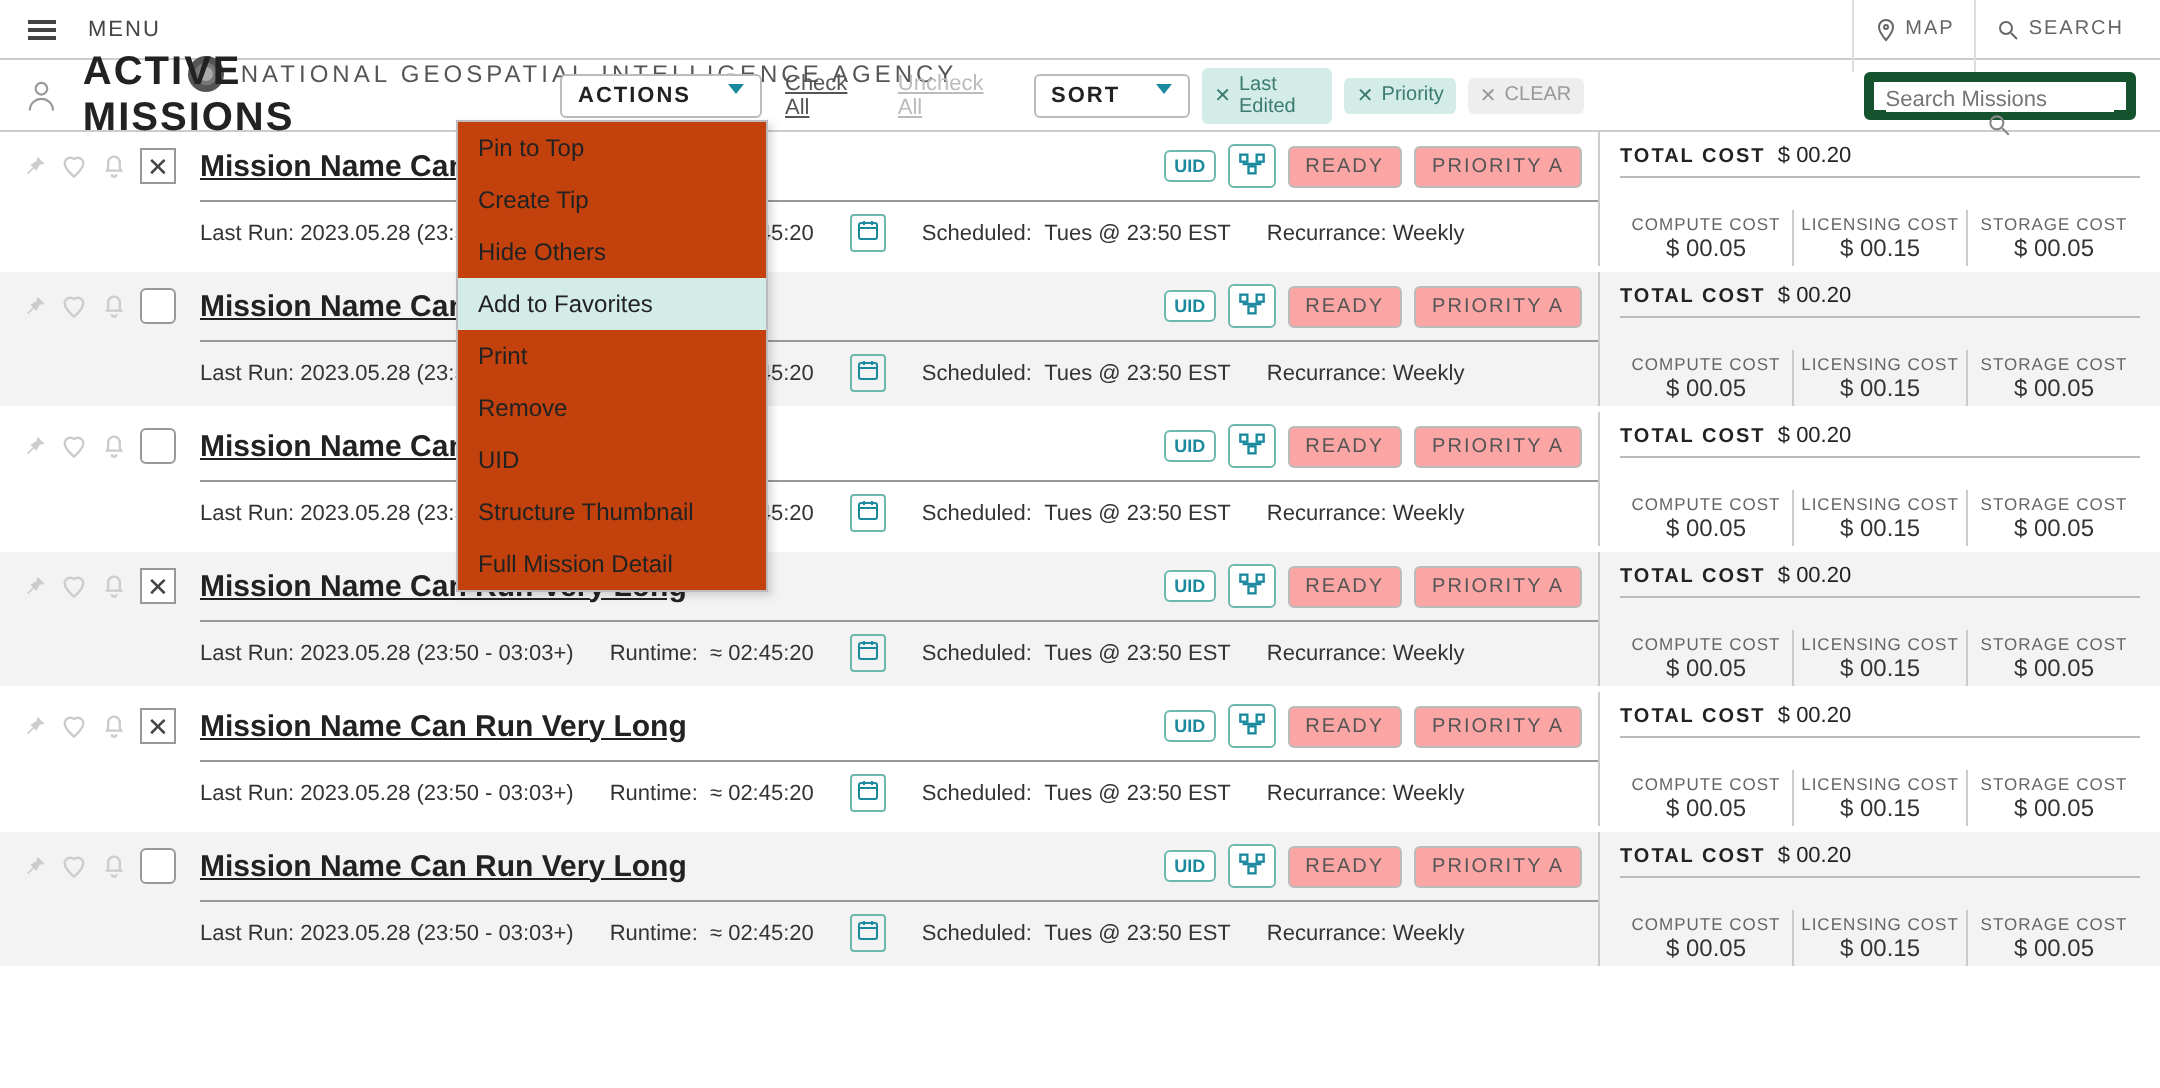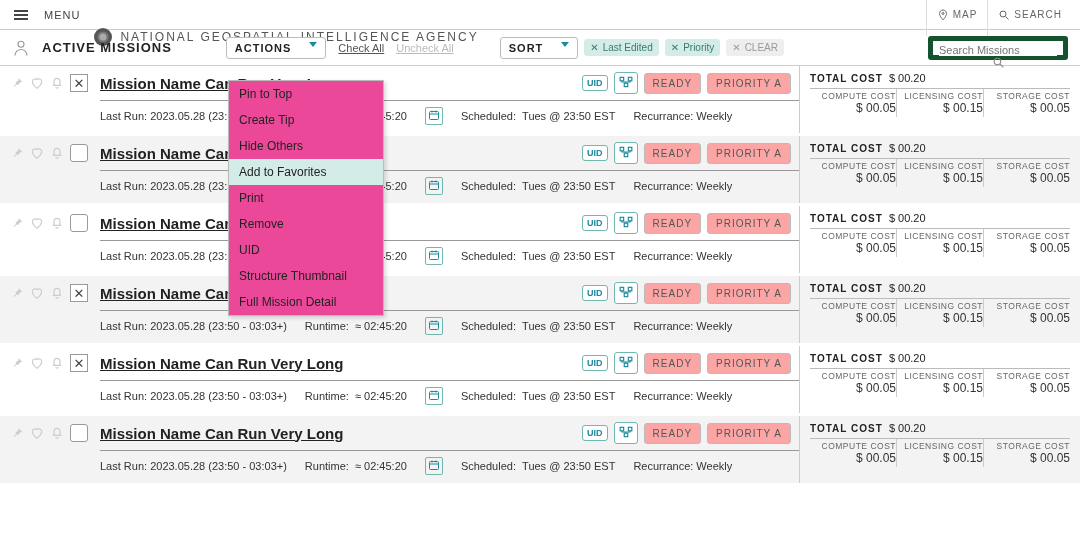--- a/index.html
+++ b/index.html
@@ -10,34 +10,34 @@
   .hamburger::before,.hamburger::after{content:"";position:absolute;left:0;width:14px;height:2px;background:#444;}
   .hamburger::before{top:-4px;}.hamburger::after{top:4px;}
   .logo-wrap{display:flex;align-items:center;gap:8px;margin-left:8px;margin-top:44px;}
   .logo{width:18px;height:18px;border-radius:50%;background:#555;display:flex;align-items:center;justify-content:center;}
   .title{letter-spacing:2px;font-size:12px;color:#555;}
   .spacer{flex:1;}
   .top-action{display:flex;align-items:center;gap:4px;font-size:10px;letter-spacing:1px;color:#666;padding:0 10px;border-left:1px solid #ddd;height:42px;cursor:pointer;}
 
   .toolbar{display:flex;align-items:center;padding:6px 12px;gap:12px;position:relative;height:36px;border-bottom:1px solid #ccc;}
   .page-icon{width:18px;height:20px;color:#777;}
-  .page-title{font-size:13px;font-weight:bold;letter-spacing:1px;}
+  .page-title{font-size:20px;font-weight:bold;letter-spacing:1px;}
   .btn{display:inline-flex;align-items:flex-start;gap:18px;border:1px solid #bbb;border-radius:3px;padding:4px 8px;font-size:11px;font-weight:bold;letter-spacing:1px;background:#fff;cursor:pointer;}
   .caret{width:0;height:0;border-left:4px solid transparent;border-right:4px solid transparent;border-top:5px solid #1b8a9e;}
   .linkish{font-size:11px;text-decoration:underline;color:#555;cursor:pointer;}
   .linkish.dim{color:#bbb;}
   .sort-group{display:flex;align-items:center;gap:6px;margin-left:auto;}
   .chip{display:inline-flex;align-items:center;gap:4px;background:#d3ece7;color:#3a7a6f;border-radius:3px;padding:3px 6px;font-size:10px;cursor:pointer;}
   .chip.clear{color:#999;background:#eee;}
   .chip-x{font-size:10px;}
   .search-box{border:5px solid #14532d;border-radius:3px;display:flex;align-items:center;padding:3px 6px;width:140px;height:24px;flex-direction:column;}
   .search-box input{border:none;outline:none;font-size:11px;color:#888;width:100%;}
   .search-box .mag{color:#888;font-size:13px;}
 
-  .dropdown{position:absolute;left:228px;top:30px;width:156px;background:#ec4899;border:1px solid #bbb;box-shadow:2px 2px 4px rgba(0,0,0,.15);z-index:10;margin-top:20px;}
+  .dropdown{position:absolute;left:228px;top:30px;width:156px;background:#c2410c;border:1px solid #bbb;box-shadow:2px 2px 4px rgba(0,0,0,.15);z-index:10;}
   .dropdown-item{padding:6px 10px;font-size:12px;cursor:pointer;}
   .dropdown-item.highlight{background:#d3ece7;}
 
   .row{display:flex;align-items:stretch;height:70px;border-bottom:3px solid #fff;}
   .row.alt{background:#f3f3f3;}
   .row-icons{position:absolute;left:10px;top:10px;display:flex;gap:6px;align-items:center;color:#ccc;}
   .row-icons svg{width:14px;height:14px;}
   .xbox{position:absolute;left:70px;top:8px;width:18px;height:18px;border:1px solid #999;display:flex;align-items:center;justify-content:center;font-size:13px;color:#444;background:#fff;}
   .chk{position:absolute;left:70px;top:8px;width:18px;height:18px;border:1px solid #999;border-radius:3px;background:#fff;}
   .main-col{flex:1;padding:6px 0 0 100px;border-right:1px solid #ccc;display:flex;flex-direction:column;gap:4px;position:relative;}
@@ -48,21 +48,21 @@
   .uid-btn.tree{padding:3px 4px;}
   .status-btn{border:1px solid #bbb;background:#fca5a5;border-radius:3px;padding:4px 8px;font-size:10px;letter-spacing:1px;color:#555;}
   .divider{height:1px;background:#999;margin:2px 0 2px 0;}
   .detail-row{display:flex;gap:18px;font-size:11px;color:#333;align-items:center;padding-right:8px;}
   .detail-row b{font-weight:normal;margin-top:48px;}
   .cal-icon{color:#1b8a9e;border:1px solid #6fb8ad;border-radius:2px;padding:1px 2px;font-size:10px;}
   .cost-col{width:280px;padding:6px 10px;}
   .total-cost{font-size:11px;}
   .total-cost b{font-size:10px;letter-spacing:1px;}
   .cost-grid{display:flex;gap:0;margin-top:4px;border-top:1px solid #bbb;}
-  .cost-cell{flex:1;text-align:right;padding:2px 0;border-right:1px solid #ccc;}
+  .cost-cell{flex:1;text-align:center;padding:2px 0;border-right:1px solid #ccc;margin-top:16px;}
   .cost-cell:last-child{border-right:none;}
   .cost-cell .lbl{font-size:8.5px;letter-spacing:0.5px;color:#666;}
   .cost-cell .val{font-size:12px;color:#333;}
   .icon-close-x{display:inline-block;transform:rotate(0deg);}
 </style>
 </head>
 <body>
 
 <div class="topbar">
   <div class="menu-btn">

